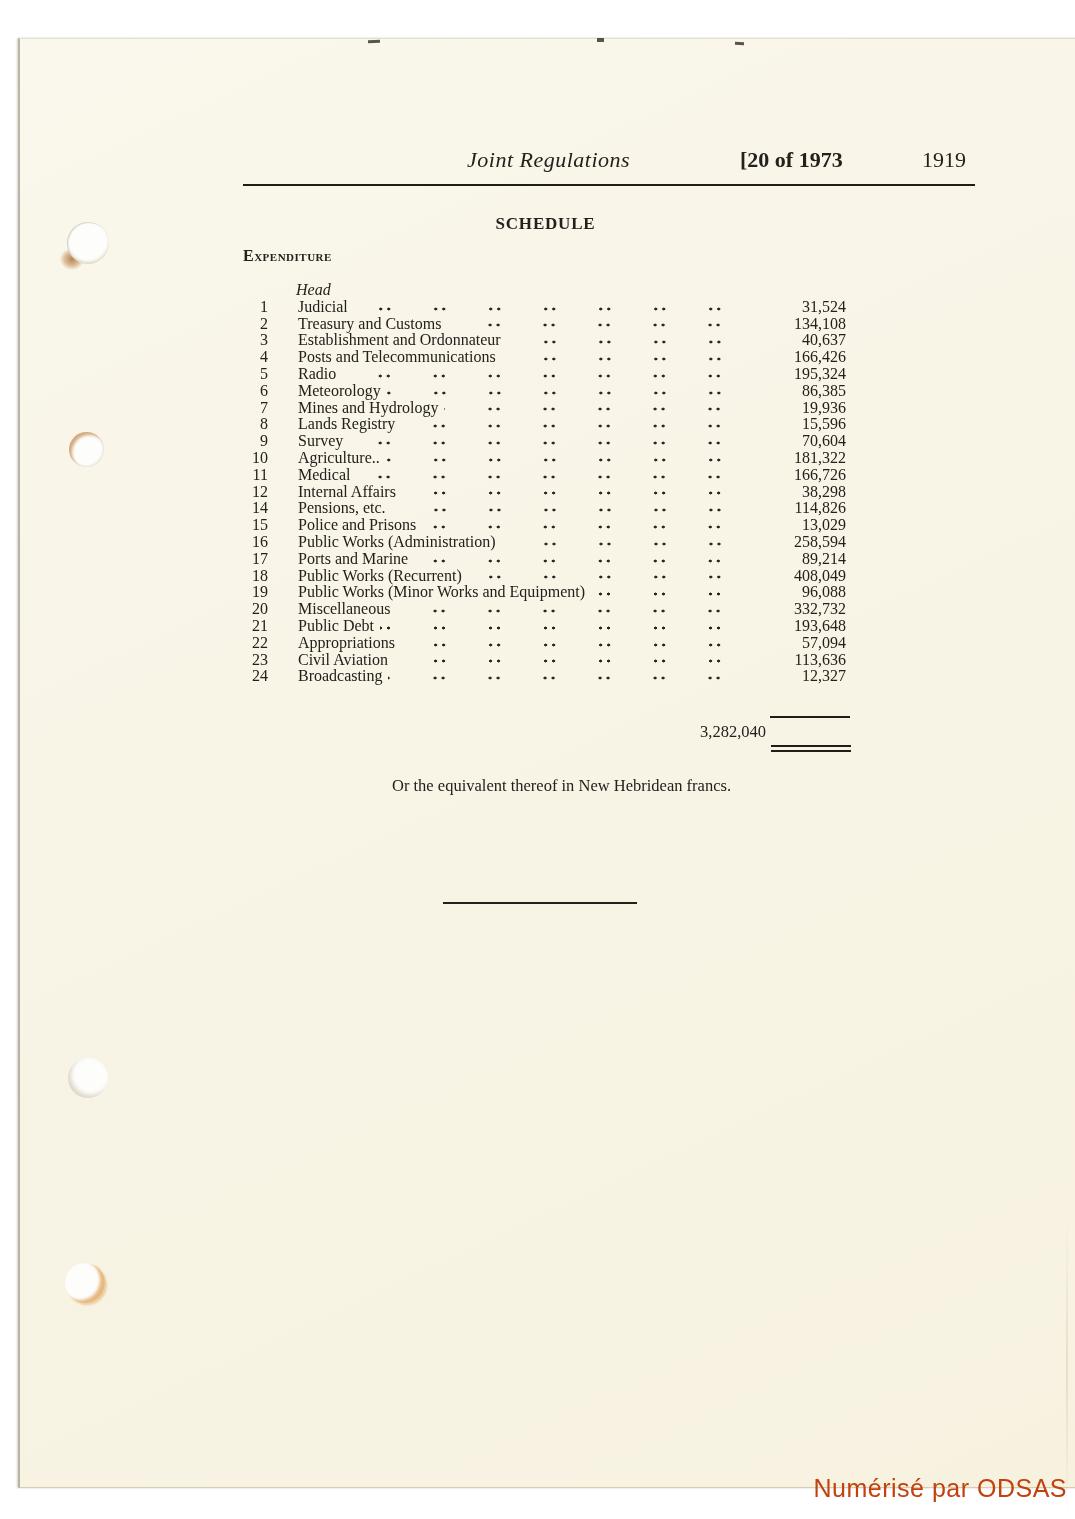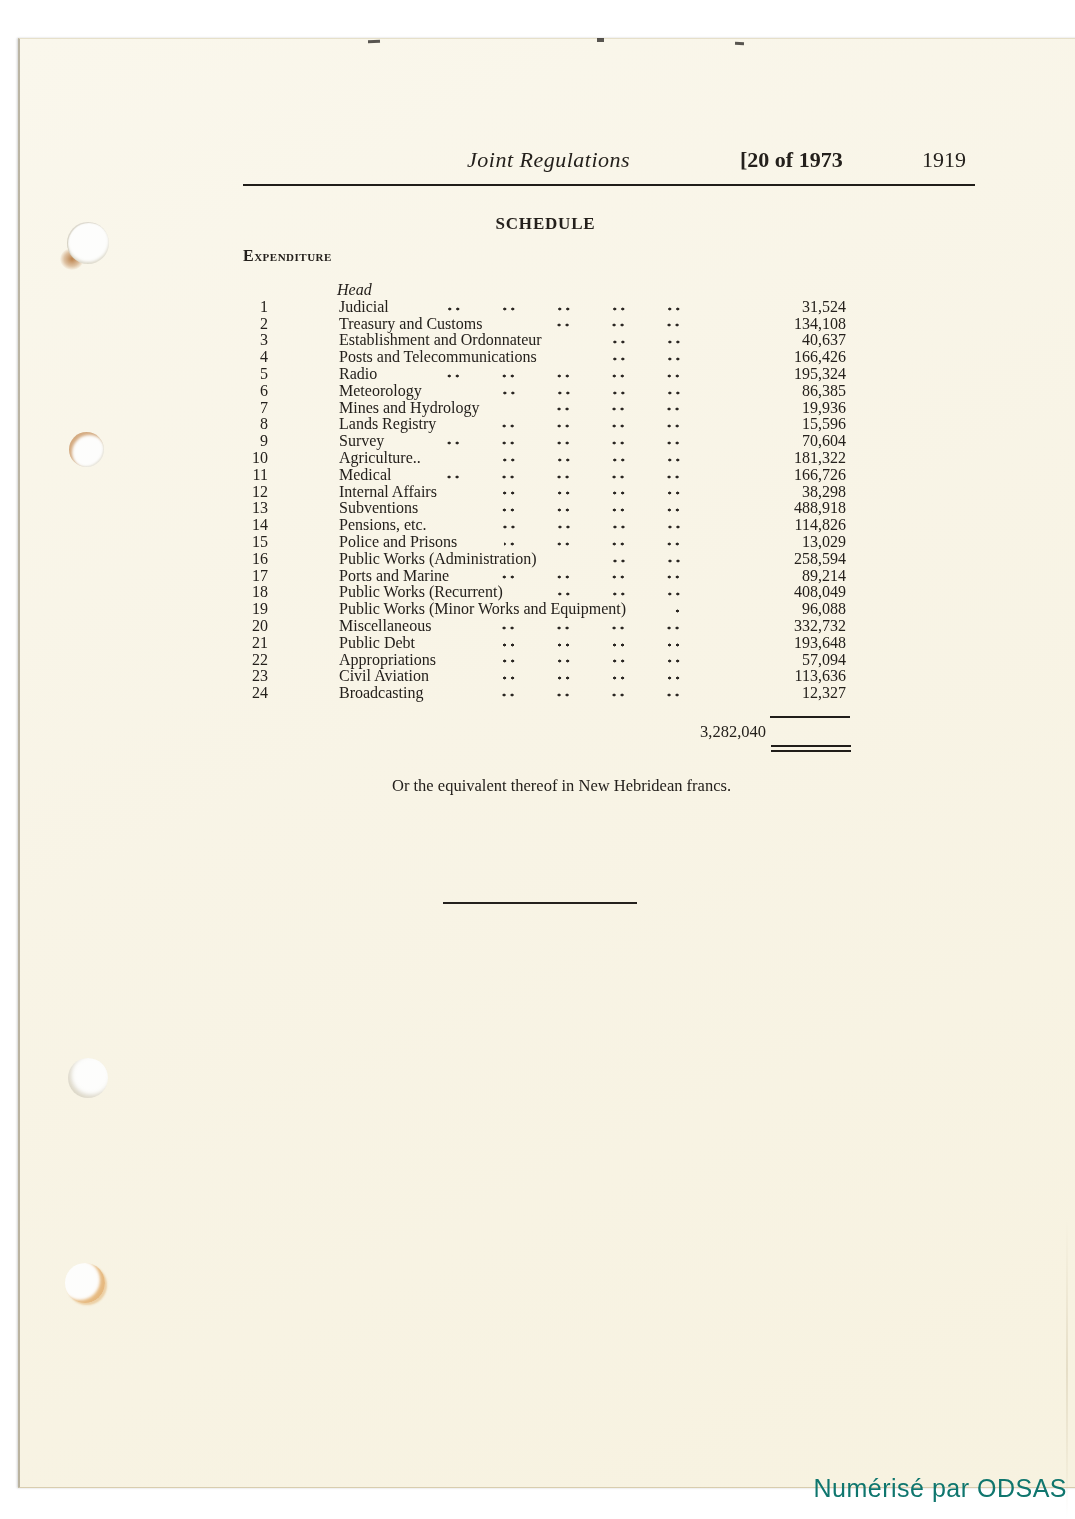--- a/index.html
+++ b/index.html
@@ -58,21 +58,21 @@
   }
   .section-title {
     position:absolute; left:243px; top:247px; width:605px; text-align:left;
     font-size:16px; font-weight:600; font-variant:small-caps; letter-spacing:0.5px;
   }
   
   .sched-table {
     position:absolute; left:248px; top:282px; width:598px;
     font-size:16px; line-height:16.8px;
   }
-  .trow { display:flex; height:16.8px; align-items:flex-end;gap:41px; }
+  .trow { display:flex; height:16.8px; align-items:flex-end; }
   .trow .num   { flex:none; width:20px; text-align:right; }
   .trow .label { flex:none; margin-left:30px; white-space:nowrap; }
   .trow .amount{ flex:none; width:92px; text-align:right; }
   .head-row .label { font-style:italic; margin-left:28px; }
   .head-row .currency { flex:1; text-align:right; font-style:italic; padding-right:12px; }
   .leader {
     flex:1; align-self:stretch; margin-left:6px; margin-right:2px;
     background-image:
       radial-gradient(circle, #2a2622 1.3px, rgba(42,38,34,0) 1.7px),
       radial-gradient(circle, #2a2622 1.3px, rgba(42,38,34,0) 1.7px);
@@ -85,21 +85,21 @@
   .total-amount   { position:absolute; left:700px; top:722px; width:146px; text-align:left; font-size:16.5px; }
   .total-rule-dbl { position:absolute; left:771px; top:745px; width:80px; height:7px;
                     border-top:2px solid #201d19; border-bottom:2px solid #201d19; box-sizing:border-box; }
   
   .equivalence-note { position:absolute; left:346px; top:776px; font-size:16.5px;margin-left:46px; }
   .end-divider { position:absolute; left:443px; top:902px; width:194px; height:2px; background:#24211d; }
   
   .watermark {
     position:absolute; right:8px; top:1474px;
     font-family:"Liberation Sans","DejaVu Sans",sans-serif;
-    font-size:25px; color:#0f766e; letter-spacing:0.5px;
+    font-size:25px; color:#c2410c; letter-spacing:0.5px;
   }
 </style>
 </head>
 <body>
 
 <div class="paper">
   <div class="crease"></div>
 </div>
 
 <div class="stain-hole1"></div>
@@ -205,26 +205,20 @@
     <span class="amount">166,726</span>
   </div>
 
   <div class="trow">
     <span class="num">12</span>
     <span class="label">Internal Affairs</span>
     <span class="leader"></span>
     <span class="amount">38,298</span>
   </div>
 
-  <div class="trow">
-    <span class="num">13</span>
-    <span class="label">Subventions</span>
-    <span class="leader"></span>
-    <span class="amount">488,918</span>
-  </div>
 
   <div class="trow">
     <span class="num">14</span>
     <span class="label">Pensions, etc.</span>
     <span class="leader"></span>
     <span class="amount">114,826</span>
   </div>
 
   <div class="trow">
     <span class="num">15</span>

